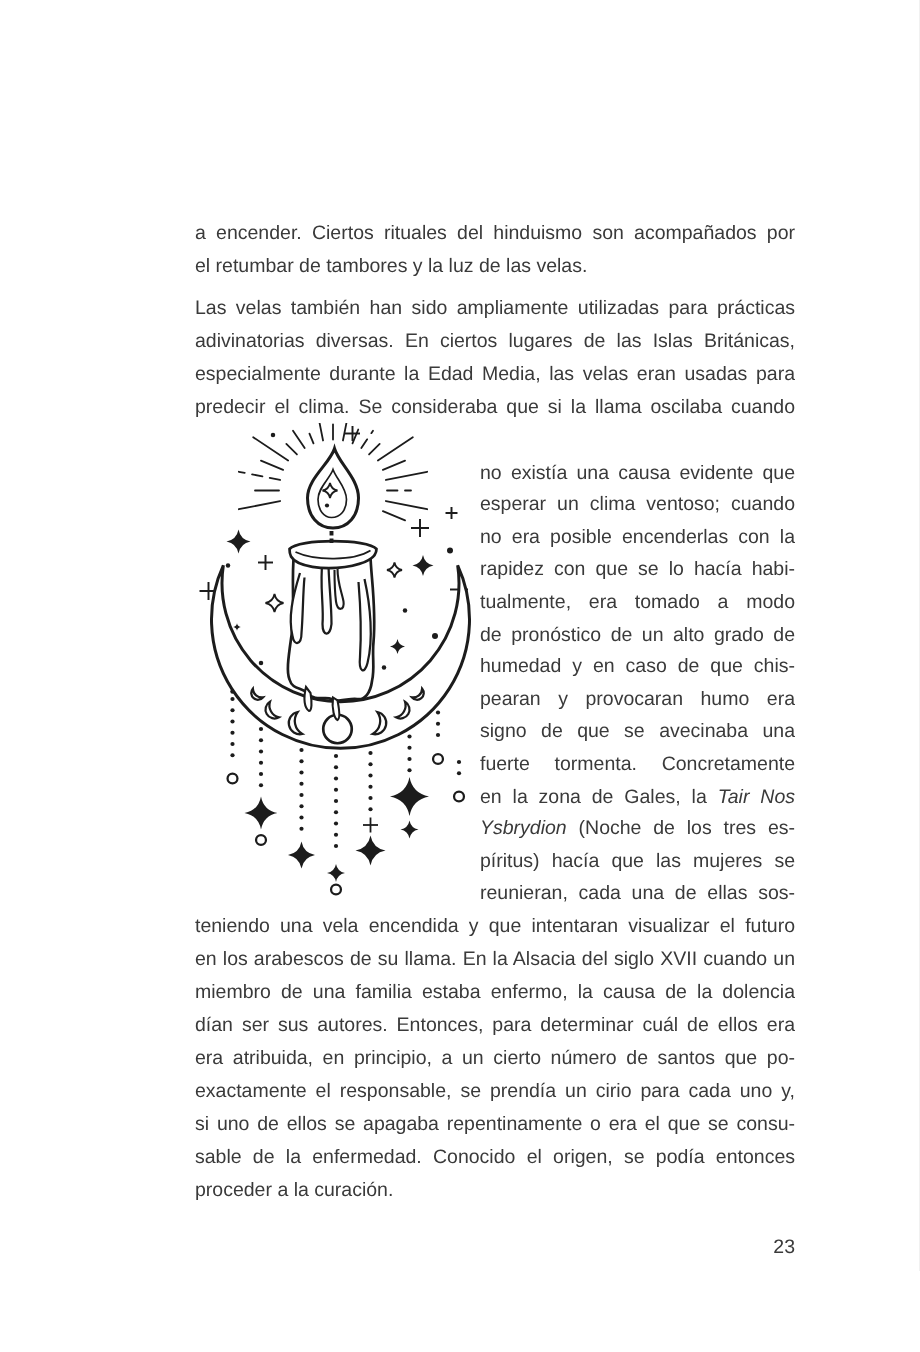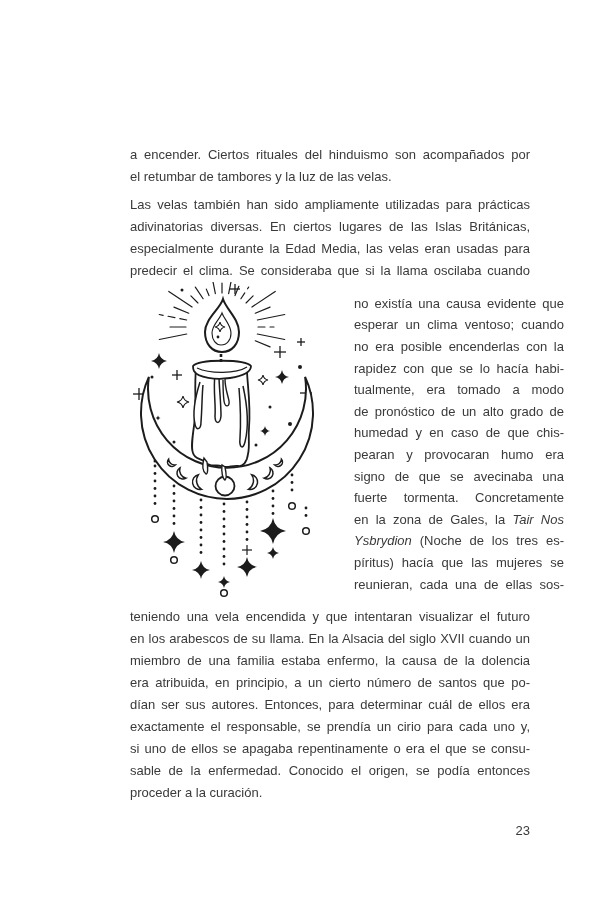--- a/index.html
+++ b/index.html
@@ -15,21 +15,21 @@
   .content{position:absolute;left:130px;top:103px;width:400px;}
   .para{margin:0;}
   .para.p1{margin-bottom:6px;margin-top:41px;}
   .line{
     height:22px;line-height:22px;font-size:13px;
     text-align:justify;text-align-last:justify;
     overflow:hidden;
   }
   .line.last{text-align-last:left;}
   .line i{font-style:italic;}
-  .wrap-row{display:flex;align-items:center;gap:34px;}
+  .wrap-row{display:flex;align-items:flex-end;}
   .illu{width:190px;flex:none;}
   .illu svg{display:block;}
   .rightcol{width:210px;flex:none;}
   .rightcol .line{height:21.6px;line-height:21.6px;}
   .pagenum{
     position:absolute;left:130px;top:822px;width:400px;
     text-align:right;font-size:13px;line-height:18px;
   }
   .ink{stroke:var(--ink-color,#1c1c1c);fill:none;}
   .fillw{fill:#ffffff;}
@@ -221,22 +221,22 @@
           <div class="line"><i>Ysbrydion</i> (Noche de los tres es-</div>
           <div class="line">píritus) hacía que las mujeres se</div>
           <div class="line">reunieran, cada una de ellas sos-</div>
         </div>
     </div>
 
     <div class="para">
         <div class="line">teniendo una vela encendida y que intentaran visualizar el futuro</div>
         <div class="line">en los arabescos de su llama. En la Alsacia del siglo XVII cuando un</div>
         <div class="line">miembro de una familia estaba enfermo, la causa de la dolencia</div>
+        <div class="line">dían ser sus autores. Entonces, para determinar cuál de ellos era</div>
         <div class="line">era atribuida, en principio, a un cierto número de santos que po-</div>
-        <div class="line">dían ser sus autores. Entonces, para determinar cuál de ellos era</div>
         <div class="line">exactamente el responsable, se prendía un cirio para cada uno y,</div>
         <div class="line">si uno de ellos se apagaba repentinamente o era el que se consu-</div>
         <div class="line">sable de la enfermedad. Conocido el origen, se podía entonces</div>
         <div class="line last">proceder a la curación.</div>
       </div>
   </div>
 
   <div class="pagenum">23</div>
 </div>
 

